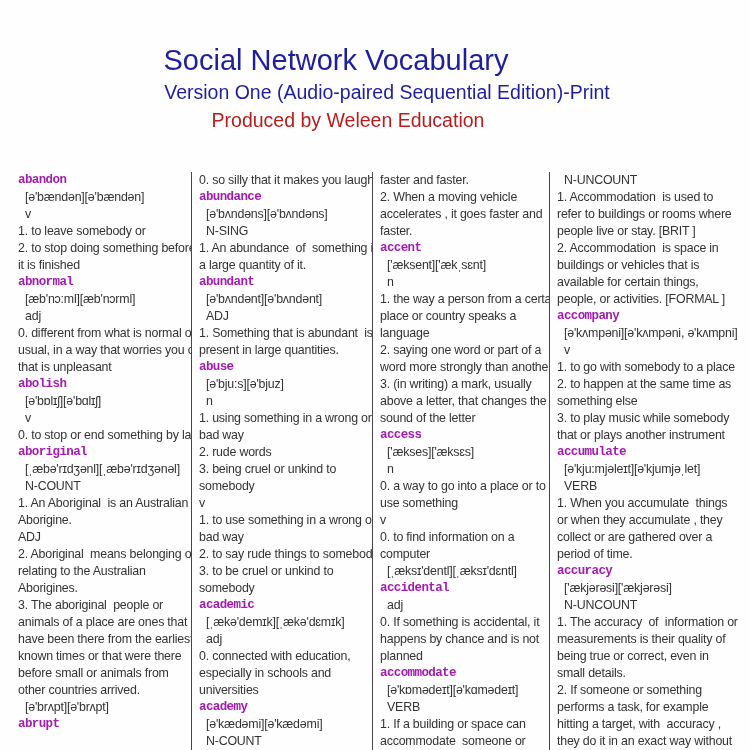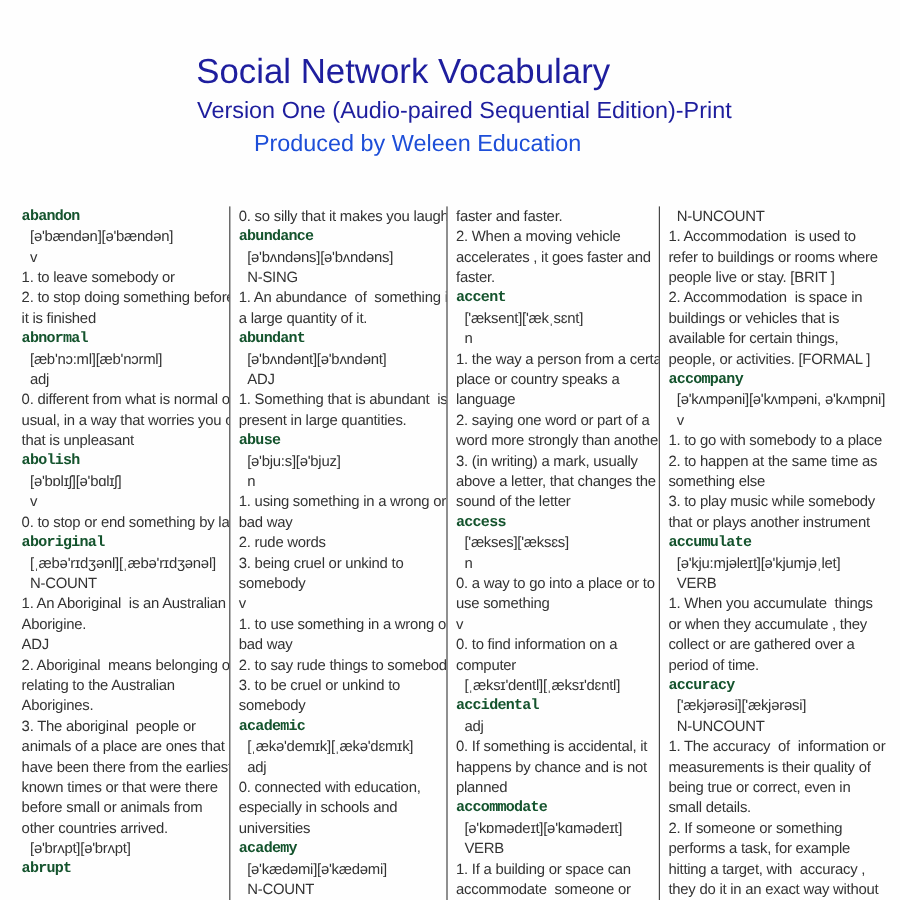--- a/index.html
+++ b/index.html
@@ -20,21 +20,21 @@
     font-size: 29px; font-weight: 400;
     color: #1e1e9e;
     transform: translateX(-39px);
   }
   .subtitle {
     position: absolute; top: 81px; left: 12px; width: 750px;
     font-size: 19.5px; color: #1e1e9e;
   }
   .producer {
     position: absolute; top: 109px; left: 0; width: 696px;
-    font-size: 19.5px; color: #1d4ed8;
+    font-size: 19.5px; color: #b91c1c;
   }
   .columns {
     position: absolute; top: 172px; bottom: 0; left: 0; right: 0;
     padding-left: 18px;
     display: flex;
     align-items: stretch;
   }
   .col {
     overflow: hidden;
     color: #333333;
@@ -53,21 +53,21 @@
     font-size: 12.4px;
     letter-spacing: -0.2px;
     white-space: pre;
     overflow: visible;
   }
   .line.headword {
     font-family: "Liberation Mono", "DejaVu Sans Mono", monospace;
     font-weight: bold;
     font-size: 12.5px;
     letter-spacing: -0.6px;
-    color: #14532d;
+    color: #a21caf;
   }
   .line.indent { padding-left: 7px; }
   .line.def { padding-left: 0; }
 </style>
 </head>
 <body>
 
 <div class="page">
 
   <div class="header">

